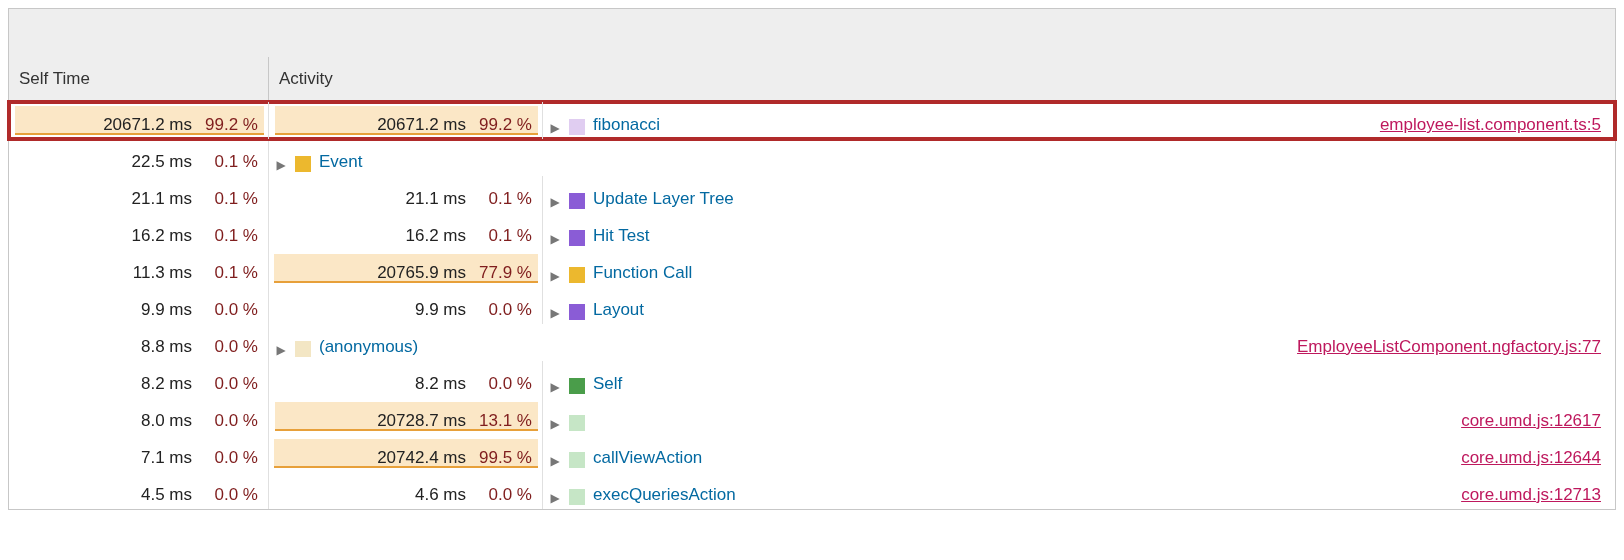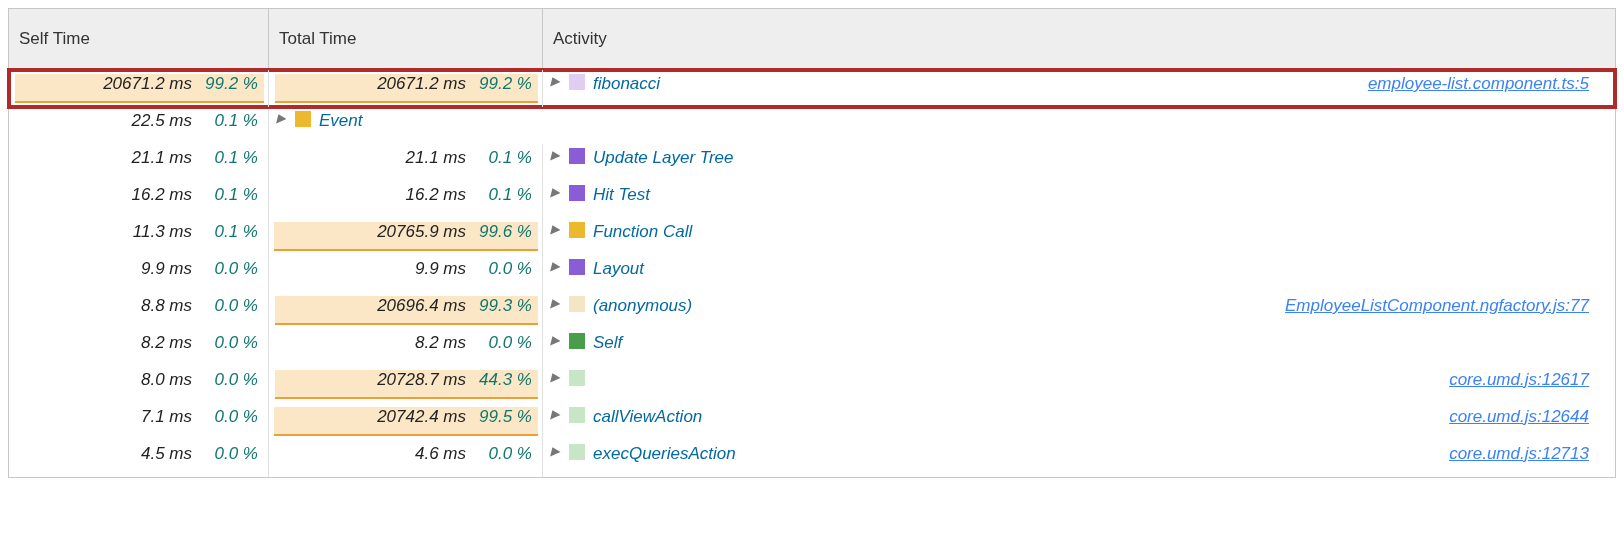--- a/index.html
+++ b/index.html
@@ -15,55 +15,55 @@
 }
 .header {
   display: flex;
   background: #eee;
   border-bottom: 1px solid #c7c7c7;
 }
 .col-self { width: 260px; }
 .col-total { width: 274px; }
 .col-activity { flex: 1; }
 .hcell {
-  padding: 20px 10px;
+  padding: 12px 10px;
   border-right: 1px solid #c7c7c7;
   color: #333;
+  margin-top: 48px;
 }
 .hcell:last-child { border-right: none; }
 .row {
   display: flex;
   align-items: stretch;
   min-height: 37px;
 }
 .row.highlighted {
   outline: 4px solid #b02a2a;
   outline-offset: -2px;
   position: relative;
   z-index: 1;
 }
 .cell {
   border-right: 1px solid #e0e0e0;
   padding: 4px 10px 4px 6px;
   display: flex;
-  align-items: flex-start;
-  font-style: italic;
+  align-items: flex-end;
 }
 .cell:last-child { border-right: none; }
 .time-cell {
   justify-content: flex-end;
   position: relative;
 }
 .time-inner {
   display: inline-flex;
   align-items: baseline;
   gap: 6px;
 }
 .ms { color: #222; white-space: nowrap; }
-.pct { color: #0f766e; white-space: nowrap; min-width: 60px; text-align: right; }
+.pct { color: #7f1d1d; white-space: nowrap; min-width: 60px; text-align: right; }
 .bar-bg {
   position: absolute;
   left: 4px; right: 4px; top: 4px; bottom: 4px;
   pointer-events: none;
 }
 .bar-fill {
   position: absolute; right: 0; top: 0; bottom: 0;
   background: #fbe7c6;
   border-bottom: 2px solid #e7a03a;
 }
@@ -80,33 +80,32 @@
   text-align: center;
 }
 .swatch {
   width: 16px; height: 16px;
   display: inline-block;
   flex-shrink: 0;
 }
 .activity-label { color: #0369a1; }
 .activity-spacer { flex: 1; }
 .source-link {
-  color: #3b82f6;
+  color: #be185d;
   text-decoration: underline;
   cursor: pointer;
-  margin-right: 16px;
+  margin-right: 4px;
 }
 </style>
 </head>
 <body>
 
 <div class="wrap">
   <div class="header">
     <div class="hcell col-self">Self Time</div>
-    <div class="hcell col-total">Total Time</div>
     <div class="hcell col-activity">Activity</div>
   </div>
   <div id="rows">
       <div class="row highlighted">
         <div class="cell col-self time-cell">
           <div class="bar-bg">
             <div class="bar-fill" style="width: 99.2%;"></div>
           </div>
           <span class="time-inner">
             <span class="ms">20671.2 ms</span>
@@ -190,21 +189,21 @@
             <span class="ms">11.3 ms</span>
             <span class="pct">0.1 %</span>
           </span>
         </div>
         <div class="cell col-total time-cell">
           <div class="bar-bg">
             <div class="bar-fill" style="width: 99.6%;"></div>
           </div>
           <span class="time-inner">
             <span class="ms">20765.9 ms</span>
-            <span class="pct">99.6 %</span>
+            <span class="pct">77.9 %</span>
           </span>
         </div>
         <div class="cell col-activity activity-cell">
           <span class="disclosure">▶</span>
           <span class="swatch" style="background: rgb(236, 184, 46);"></span>
           <span class="activity-label">Function Call</span>
           <span class="activity-spacer"></span>
         </div>
       </div>
       <div class="row">
@@ -227,29 +226,20 @@
           <span class="activity-spacer"></span>
         </div>
       </div>
       <div class="row">
         <div class="cell col-self time-cell">
           <span class="time-inner">
             <span class="ms">8.8 ms</span>
             <span class="pct">0.0 %</span>
           </span>
         </div>
-        <div class="cell col-total time-cell">
-          <div class="bar-bg">
-            <div class="bar-fill" style="width: 99.3%;"></div>
-          </div>
-          <span class="time-inner">
-            <span class="ms">20696.4 ms</span>
-            <span class="pct">99.3 %</span>
-          </span>
-        </div>
         <div class="cell col-activity activity-cell">
           <span class="disclosure">▶</span>
           <span class="swatch" style="background: rgb(243, 230, 196);"></span>
           <span class="activity-label">(anonymous)</span>
           <span class="activity-spacer"></span>
           <a class="source-link">EmployeeListComponent.ngfactory.js:77</a>
         </div>
       </div>
       <div class="row">
         <div class="cell col-self time-cell">
@@ -277,21 +267,21 @@
             <span class="ms">8.0 ms</span>
             <span class="pct">0.0 %</span>
           </span>
         </div>
         <div class="cell col-total time-cell">
           <div class="bar-bg">
             <div class="bar-fill" style="width: 99.4%;"></div>
           </div>
           <span class="time-inner">
             <span class="ms">20728.7 ms</span>
-            <span class="pct">44.3 %</span>
+            <span class="pct">13.1 %</span>
           </span>
         </div>
         <div class="cell col-activity activity-cell">
           <span class="disclosure">▶</span>
           <span class="swatch" style="background: rgb(198, 230, 198);"></span>
           <span class="activity-spacer"></span>
           <a class="source-link">core.umd.js:12617</a>
         </div>
       </div>
       <div class="row">

